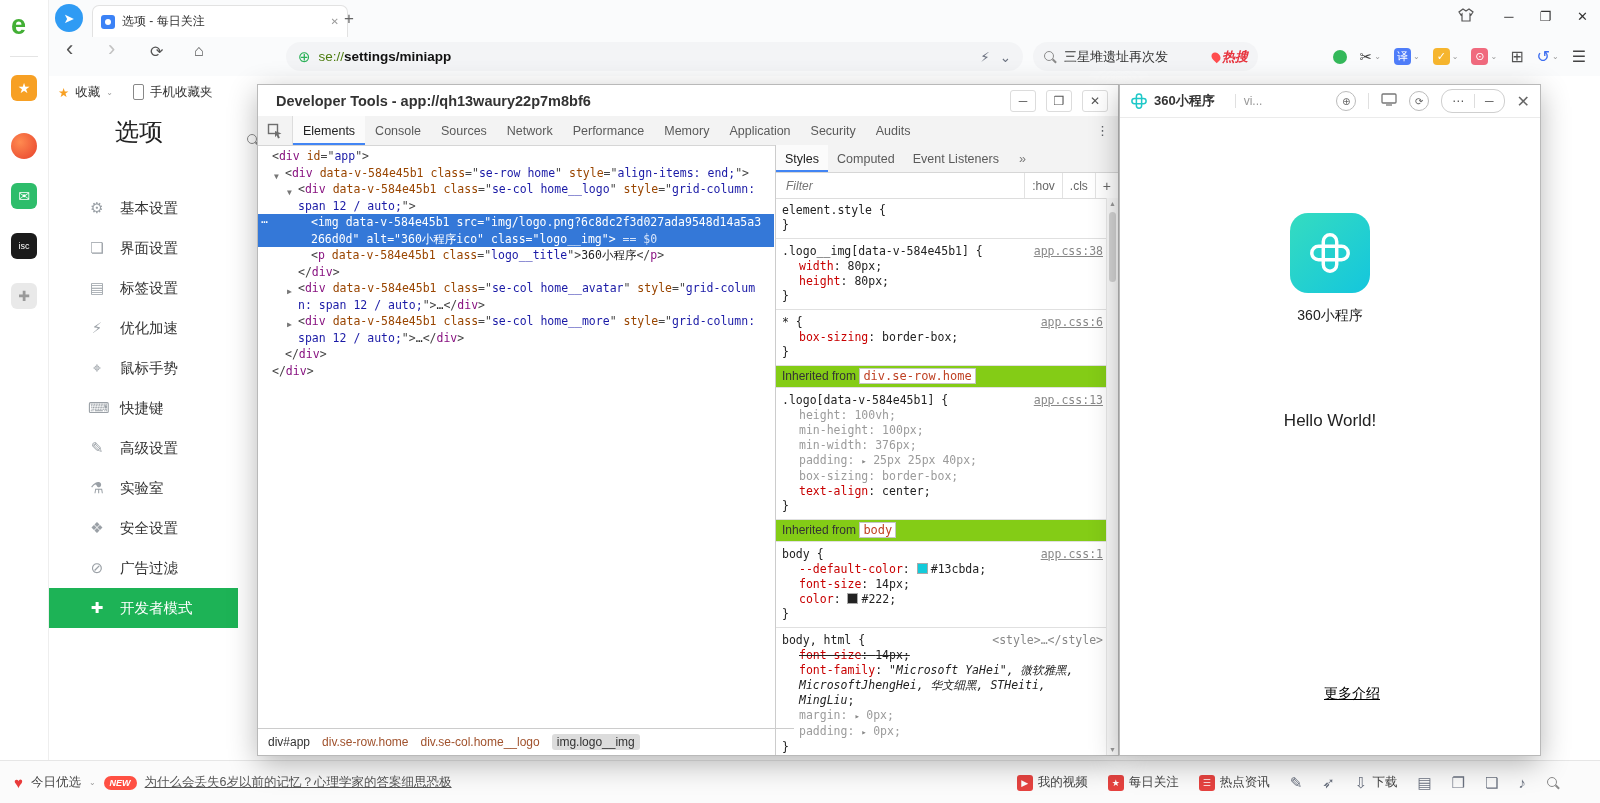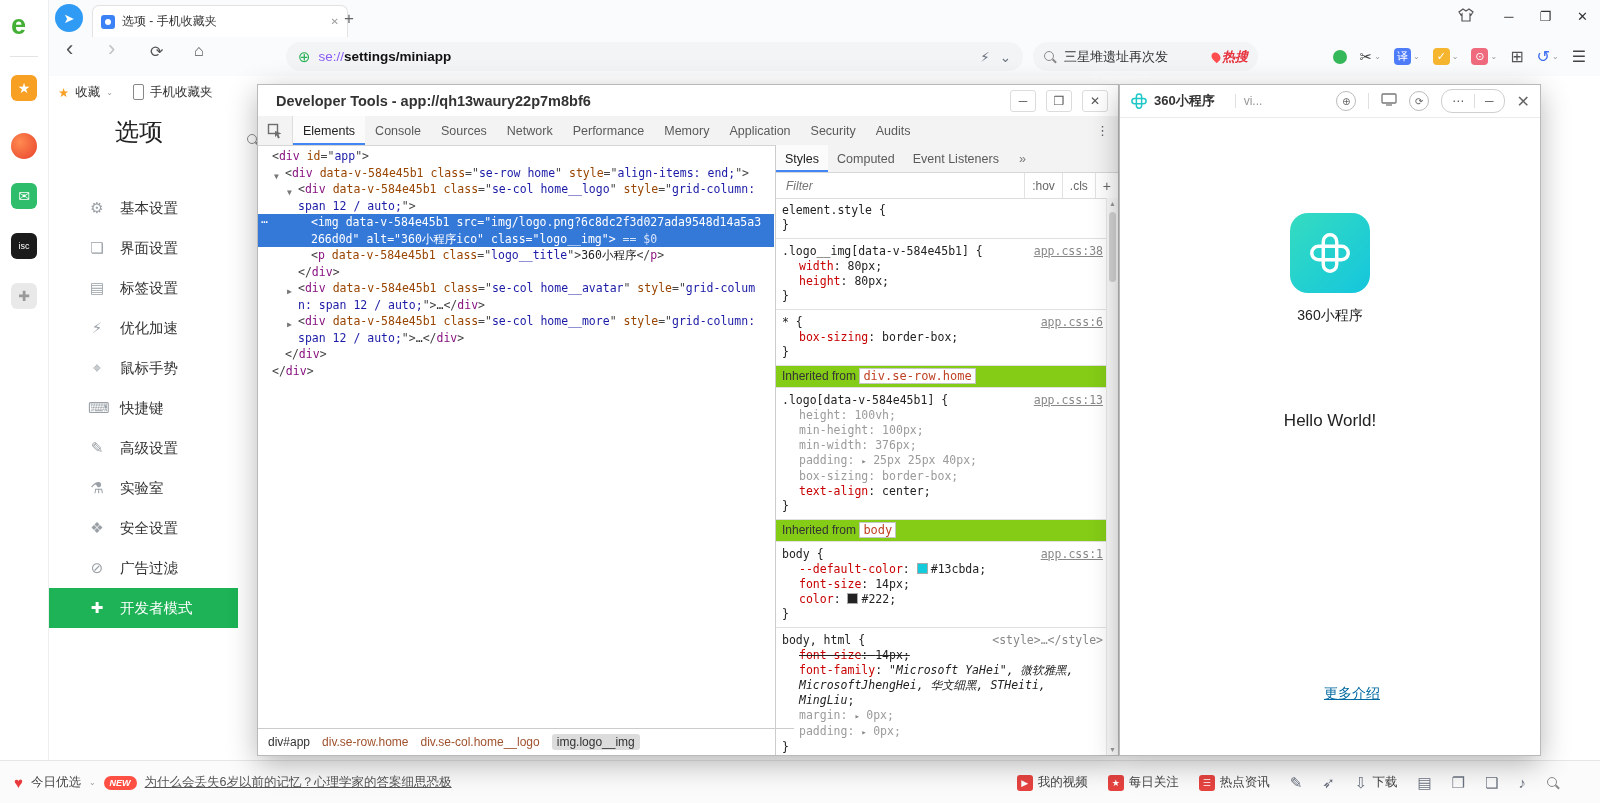--- a/index.html
+++ b/index.html
@@ -24,21 +24,21 @@
   #tab-close{color:#9a9a9a;font-size:10px;margin-left:6px;}
   #newtab-btn{position:absolute;left:344px;top:9px;font-size:17px;color:#666;z-index:2;}
   #win-controls{position:absolute;right:12px;top:8px;display:flex;gap:26px;align-items:center;color:#333;font-size:13px;z-index:2;}
   #skin-icon{margin-right:4px;}
   
   #navrow{position:absolute;left:48px;top:36px;right:0;height:40px;}
   .nav-ic{position:absolute;top:6px;color:#555;}
   #urlbar{position:absolute;left:238px;top:6px;width:737px;height:29px;border-radius:15px;background:#f3f4f6;
           display:flex;align-items:center;padding:0 12px;box-sizing:border-box;font-size:13.5px;}
   #url-add{color:#2bb158;font-size:15px;margin-right:8px;}
-  #url-scheme{color:#8b5cf6;}
+  #url-scheme{color:#4d7c0f;}
   #url-path{color:#111;font-weight:bold;}
   #url-right{margin-left:auto;display:flex;align-items:center;gap:10px;color:#6b7280;}
   #searchbox{position:absolute;left:985px;top:6px;width:225px;height:29px;border-radius:15px;background:#f3f4f6;
              display:flex;align-items:center;padding:0 10px;box-sizing:border-box;font-size:13px;color:#333;}
   .mag{position:relative;width:14px;height:14px;display:inline-block;flex:0 0 auto;}
   .mag::before{content:"";position:absolute;width:8px;height:8px;border:1.5px solid #8b8b8b;border-radius:50%;left:1px;top:1px;}
   .mag::after{content:"";position:absolute;width:5px;height:1.6px;background:#8b8b8b;transform:rotate(45deg);left:9px;top:10px;}
   #search-text{margin-left:7px;flex:1;white-space:nowrap;overflow:hidden;}
   #hot{display:flex;align-items:center;gap:2px;color:#e7323c;font-weight:bold;font-style:italic;font-size:13px;}
   .flame{width:8px;height:10px;background:#ff4d4f;border-radius:50% 50% 50% 0;transform:rotate(-45deg);}
@@ -125,21 +125,21 @@
   #ma-sub{color:#999;font-size:12px;margin-left:20px;border-left:1px solid #e0e0e0;padding-left:8px;}
   #ma-icons{margin-left:auto;display:flex;align-items:center;gap:12px;color:#666;}
   .circ{width:18px;height:18px;border:1px solid #bbb;border-radius:50%;display:flex;align-items:center;justify-content:center;font-size:10px;color:#666;}
   #ma-pill{display:flex;align-items:center;border:1px solid #cfcfcf;border-radius:11px;height:22px;overflow:hidden;}
   #ma-pill span{padding:0 10px;font-size:12px;color:#555;}
   #ma-pill .sep{width:1px;height:14px;background:#ddd;padding:0;}
   #ma-logo{position:absolute;left:170px;top:128px;width:80px;height:80px;border-radius:18px;
            background:linear-gradient(135deg,#35dcc0,#14c6dd);display:flex;align-items:center;justify-content:center;}
   #ma-label{position:absolute;left:0;right:0;top:222px;text-align:center;font-size:14px;color:#222;}
   #ma-greeting{position:absolute;left:0;right:0;top:326px;text-align:center;font-size:17px;color:#222;}
-  #ma-more{position:absolute;left:0;right:0;top:600px;text-align:center;font-size:14px;color:#0369a1;text-decoration:underline;padding-left:44px;}
+  #ma-more{position:absolute;left:0;right:0;top:600px;text-align:center;font-size:14px;color:#000000;text-decoration:underline;padding-left:44px;}
 
   
   #bottombar{position:absolute;left:0;top:760px;right:0;height:43px;background:#fbfbfb;border-top:1px solid #e6e6e6;
              display:flex;align-items:center;font-size:12.5px;color:#444;}
   #bb-left{display:flex;align-items:center;gap:8px;padding-left:14px;}
   #heart-icon{color:#e93b3b;font-size:15px;}
   .newbadge{background:#ff5043;color:#fff;font-size:9px;font-weight:bold;font-style:italic;
             border-radius:8px;padding:2px 6px;}
   #bb-headline{color:#555;text-decoration:underline;}
   #bb-right{margin-left:auto;display:flex;align-items:center;gap:20px;padding-right:40px;}
@@ -161,21 +161,21 @@
     <div class="strip-btn" style="top:75px;background:#f7a024;">★</div>
     <div class="strip-btn" style="top:133px;background:radial-gradient(circle at 35% 35%,#ff8a50,#e7412c);border-radius:50%;"></div>
     <div class="strip-btn" style="top:183px;background:#2ebd6b;">✉</div>
     <div class="strip-btn" style="top:233px;background:#1b1b1b;font-size:9px;">isc</div>
     <div class="strip-btn" style="top:283px;background:#e9e9e9;color:#9a9a9a;">✚</div>
   </div>
 
   <div id="plane">➤</div>
   <div id="tab">
     <span id="tab-favicon"></span>
-    <span id="tab-title">选项 - 手机收藏夹</span>
+    <span id="tab-title">选项 - 每日关注</span>
     <span id="tab-close">✕</span>
   </div>
   <div id="newtab-btn">+</div>
   <div id="win-controls">
     <span id="skin-icon"><svg width="16" height="14" viewBox="0 0 16 14">
           <path d="M5 1 L8 3 L11 1 L15 4 L13 7 L12 6 L12 13 L4 13 L4 6 L3 7 L1 4 Z" fill="none" stroke="#555" stroke-width="1.2"></path>
         </svg></span>
     <span>─</span>
     <span>❐</span>
     <span>✕</span>

